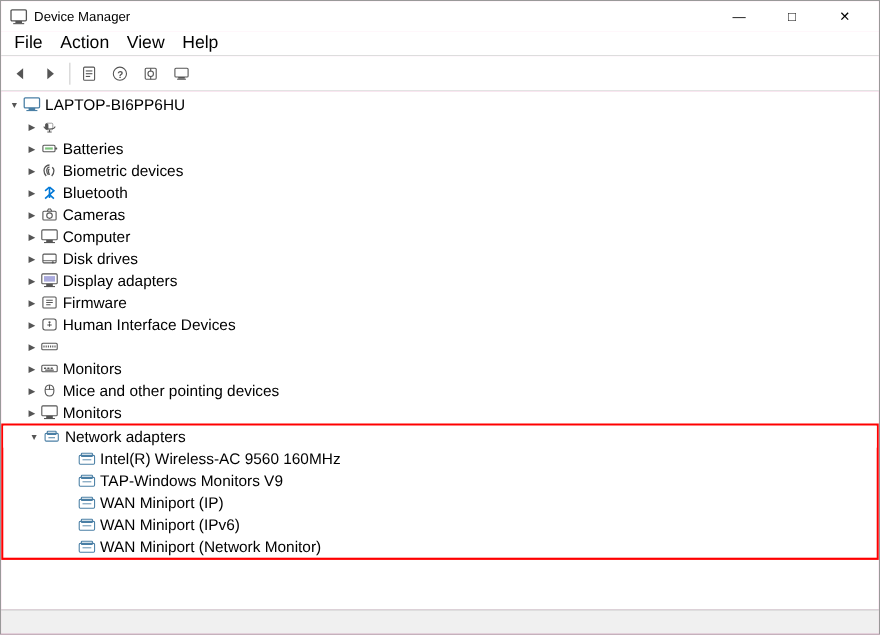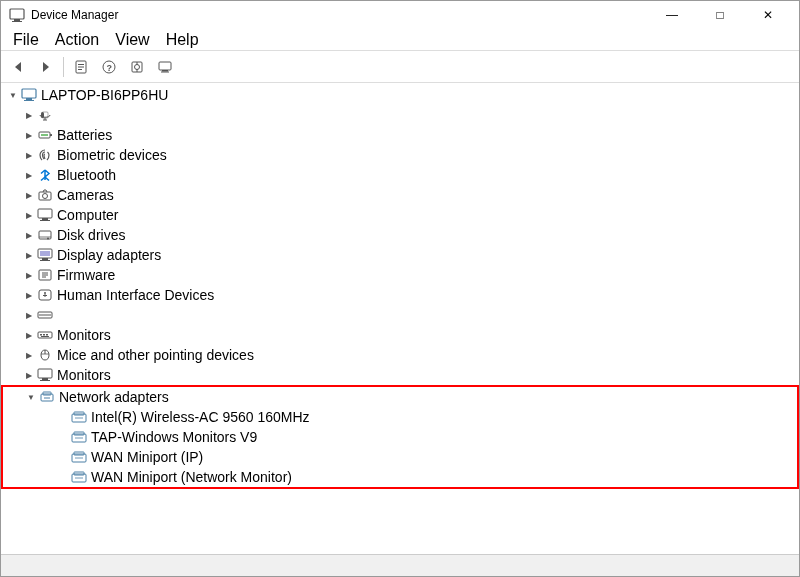--- a/index.html
+++ b/index.html
@@ -477,20 +477,31 @@
           <span class="item-icon">
             <svg width="16" height="16" viewBox="0 0 16 16">
               <rect x="1" y="5" width="14" height="8" rx="1" fill="none" stroke="#4a7fa5" stroke-width="1"></rect>
               <rect x="3" y="3" width="10" height="3" rx="0.5" fill="none" stroke="#4a7fa5" stroke-width="1"></rect>
               <line x1="4" y1="9" x2="12" y2="9" stroke="#4a7fa5" stroke-width="0.8"></line>
             </svg>
           </span>
           <span class="item-label">WAN Miniport (IP)</span>
         </div>
 
+        <div class="tree-item indent-3">
+          <span class="expander" style="visibility:hidden">▶</span>
+          <span class="item-icon">
+            <svg width="16" height="16" viewBox="0 0 16 16">
+              <rect x="1" y="5" width="14" height="8" rx="1" fill="none" stroke="#4a7fa5" stroke-width="1"></rect>
+              <rect x="3" y="3" width="10" height="3" rx="0.5" fill="none" stroke="#4a7fa5" stroke-width="1"></rect>
+              <line x1="4" y1="9" x2="12" y2="9" stroke="#4a7fa5" stroke-width="0.8"></line>
+            </svg>
+          </span>
+          <span class="item-label">WAN Miniport (IPv6)</span>
+        </div>
 
 
         <div class="tree-item indent-3">
           <span class="expander" style="visibility:hidden">▶</span>
           <span class="item-icon">
             <svg width="16" height="16" viewBox="0 0 16 16">
               <rect x="1" y="5" width="14" height="8" rx="1" fill="none" stroke="#4a7fa5" stroke-width="1"></rect>
               <rect x="3" y="3" width="10" height="3" rx="0.5" fill="none" stroke="#4a7fa5" stroke-width="1"></rect>
               <line x1="4" y1="9" x2="12" y2="9" stroke="#4a7fa5" stroke-width="0.8"></line>
             </svg>

